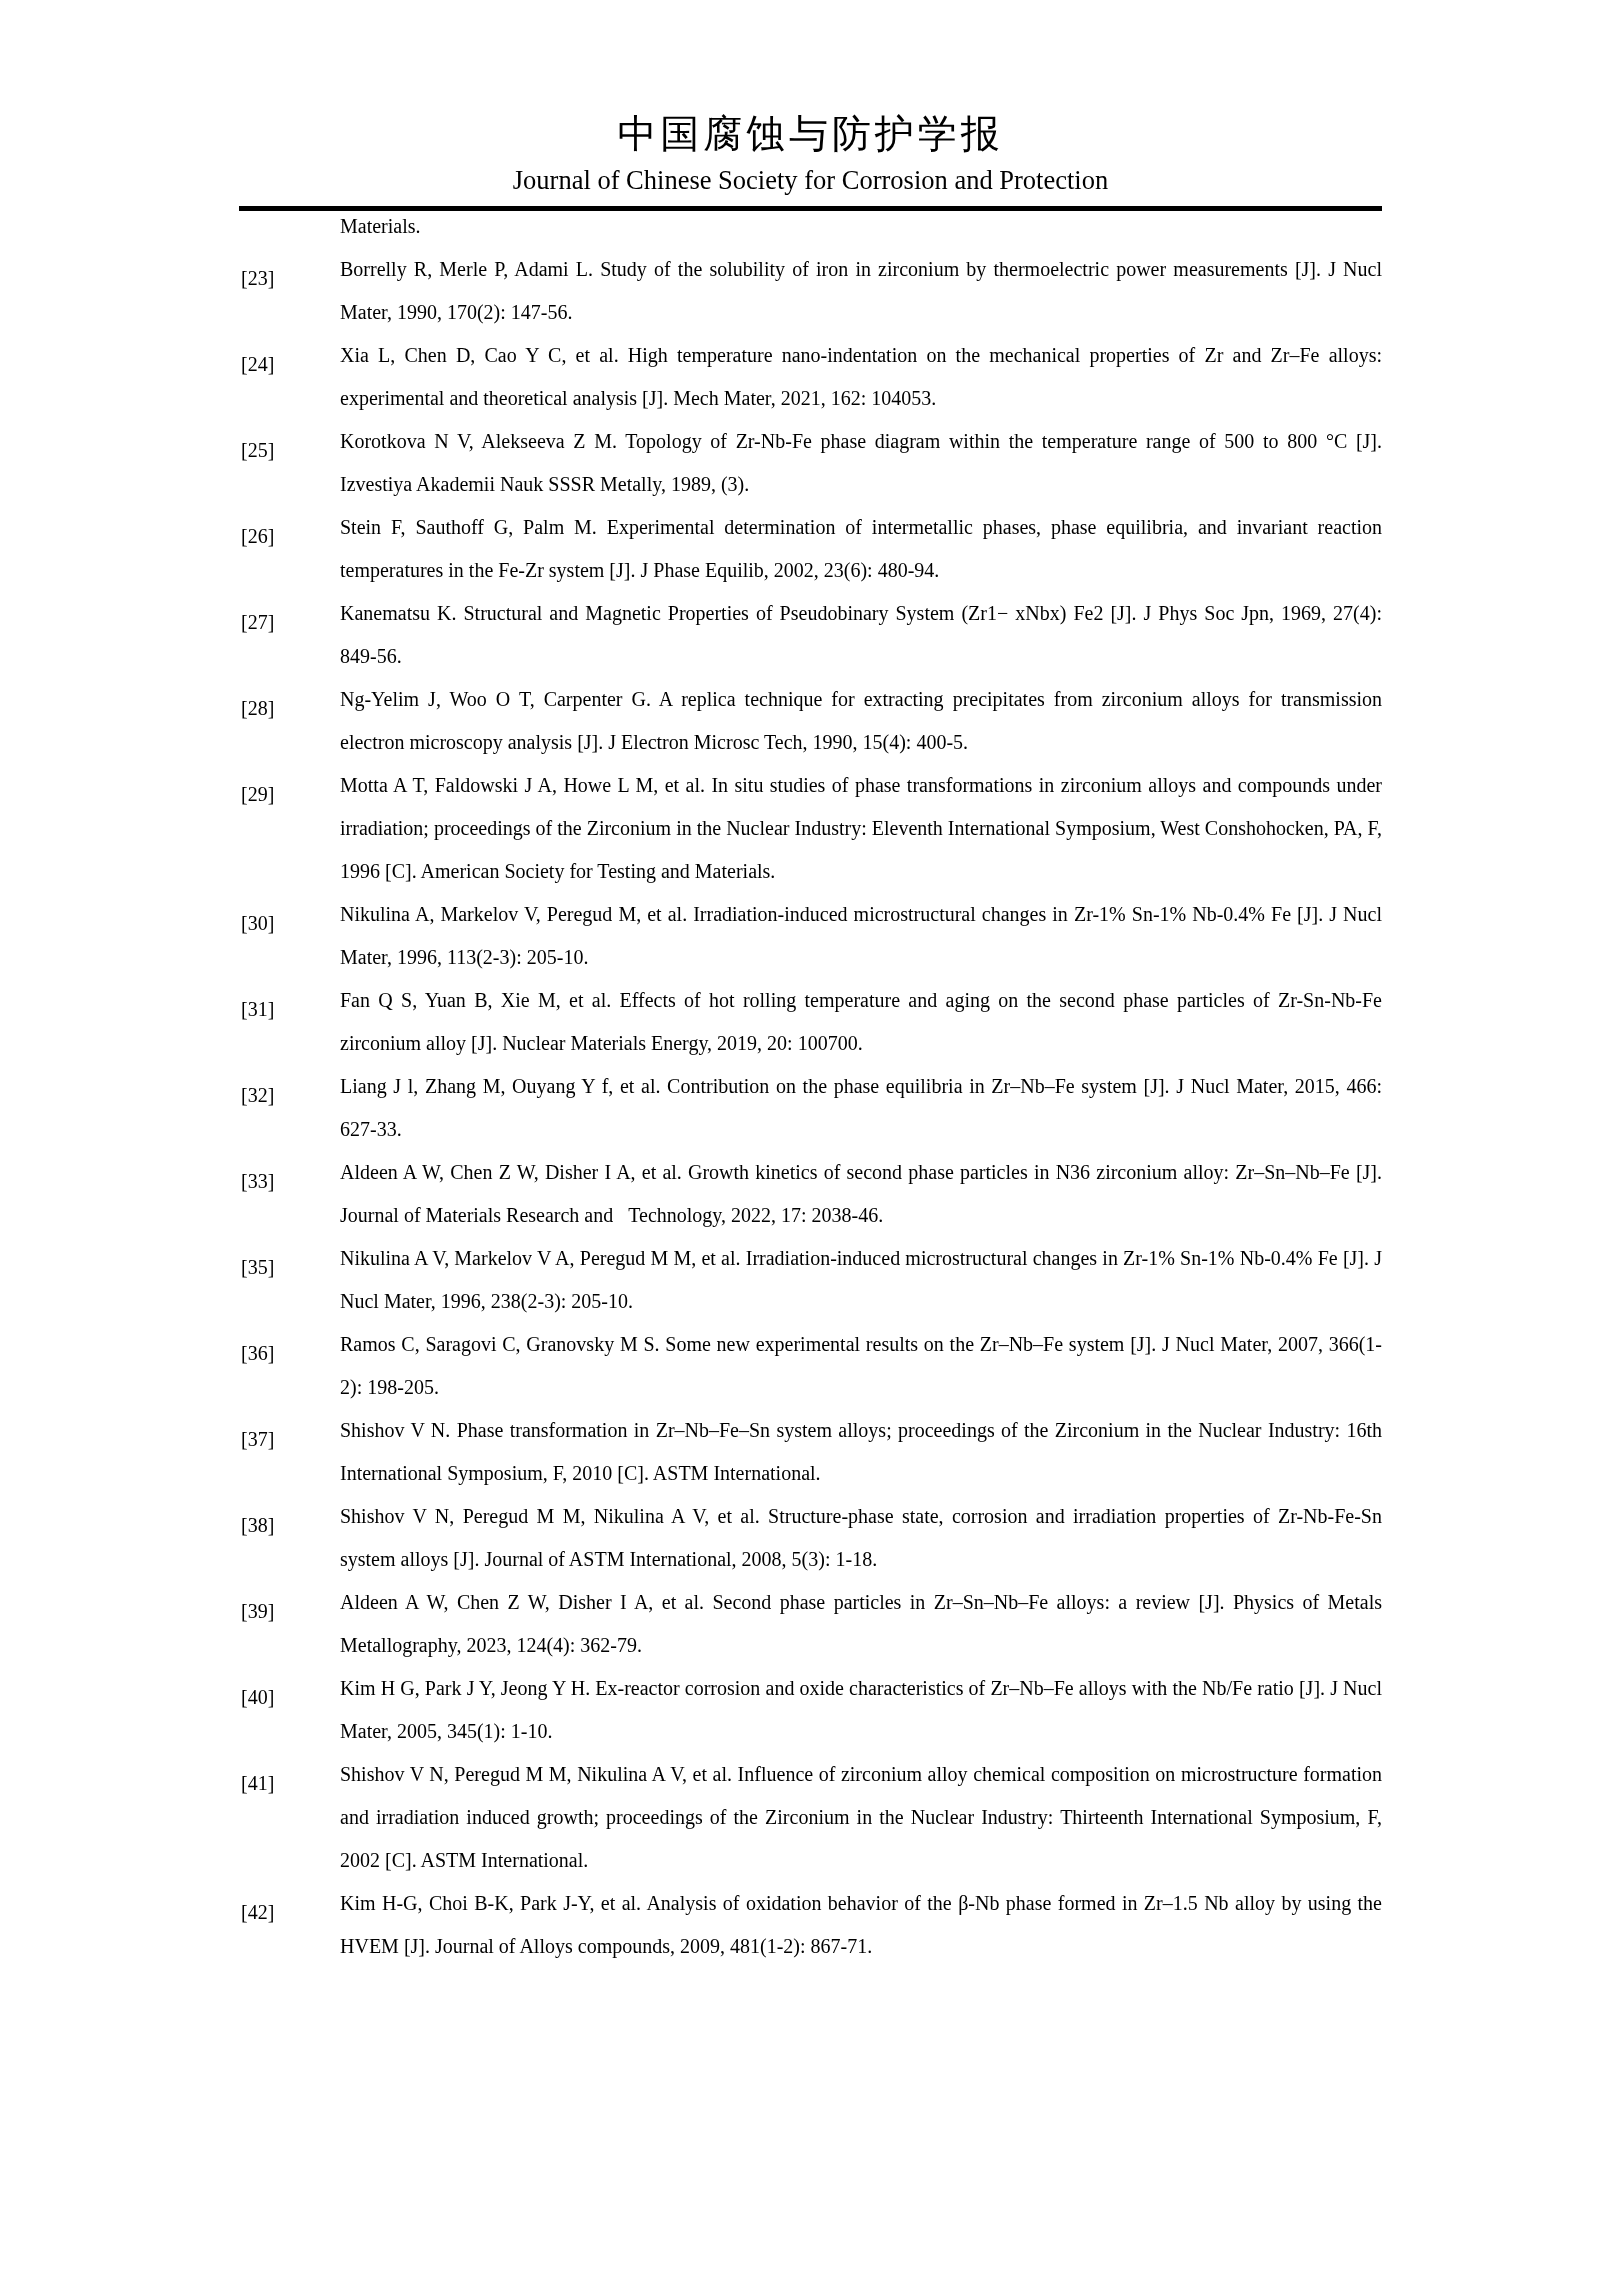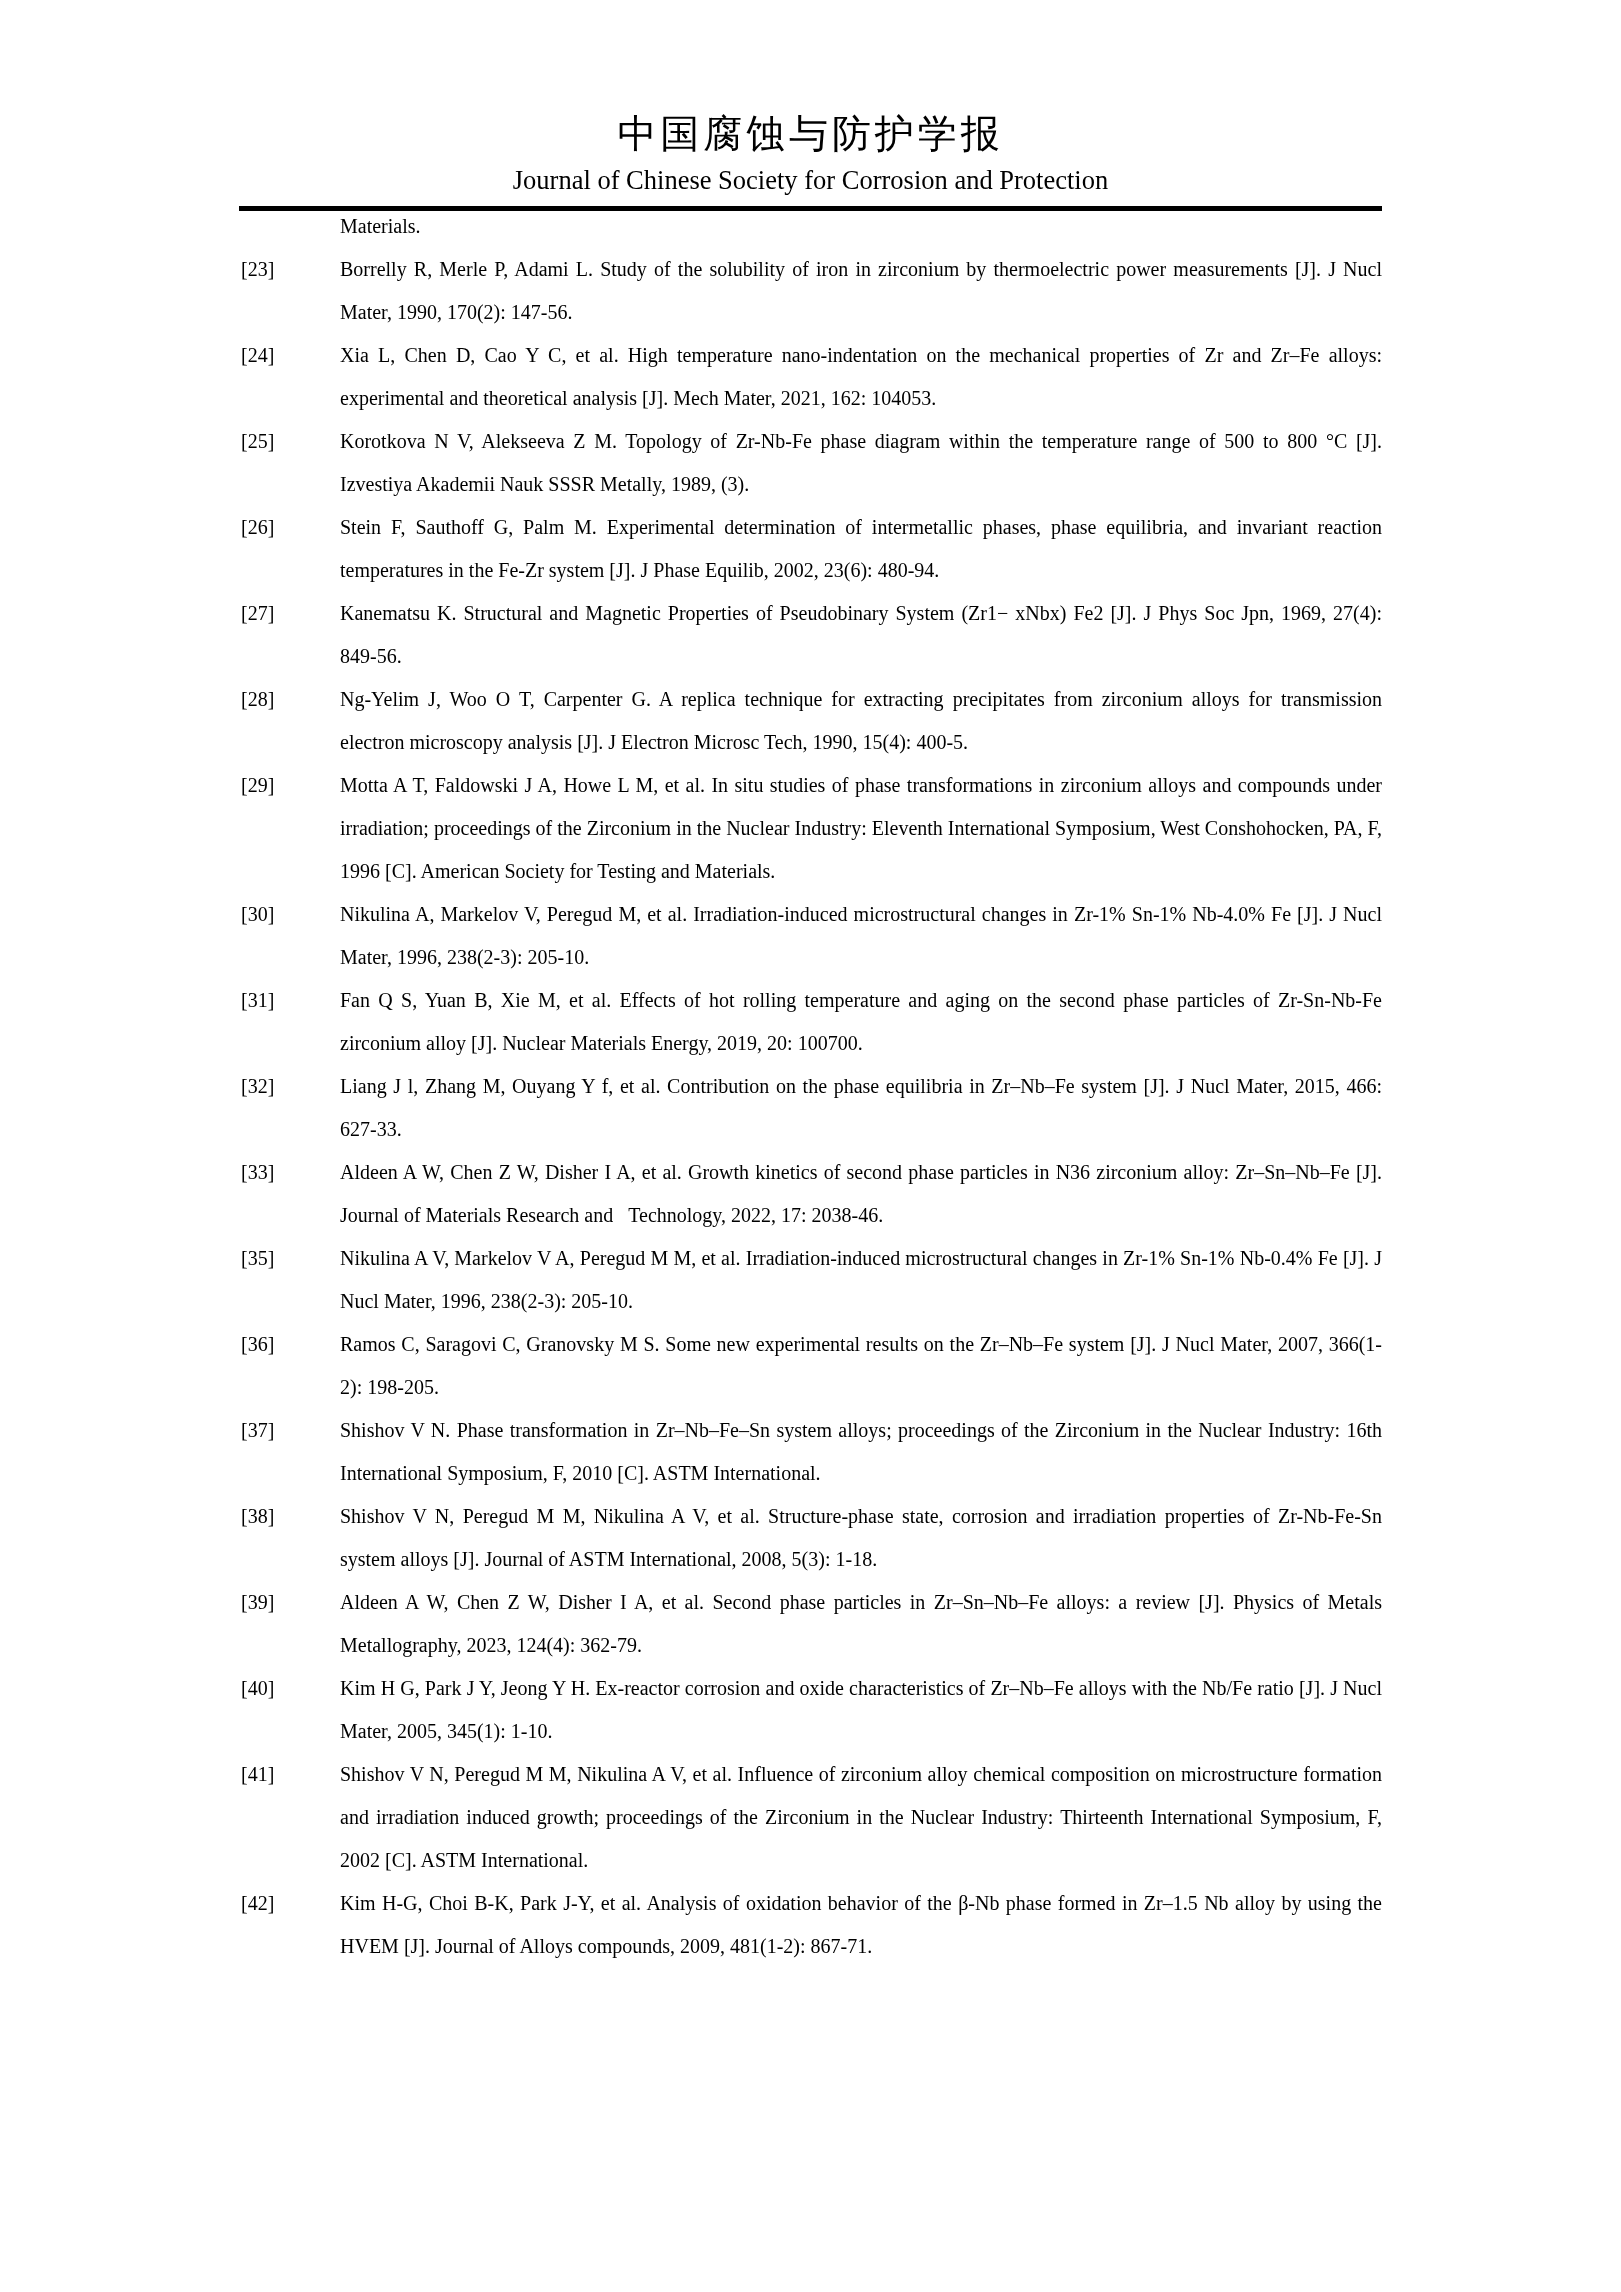--- a/index.html
+++ b/index.html
@@ -40,21 +40,21 @@
     line-height: 43px;
     text-align: justify;
   }
   .ref {
     position: relative;
     padding-left: 101px;
   }
   .ref-num {
     position: absolute;
     left: 2px;
-    top: 0;
+    top: 9px;
   }
 </style>
 </head>
 <body>
 
 <div class="page">
   <header>
     <div class="title-zh">中国腐蚀与防护学报</div>
     <div class="title-en">Journal of Chinese Society for Corrosion and Protection</div>
     <div class="rule"></div>
@@ -88,21 +88,21 @@
     <div class="ref">
       <span class="ref-num">[28]</span>
       <span>Ng-Yelim J, Woo O T, Carpenter G. A replica technique for extracting precipitates from zirconium alloys for transmission electron microscopy analysis [J]. J Electron Microsc Tech, 1990, 15(4): 400-5.</span>
     </div>
     <div class="ref">
       <span class="ref-num">[29]</span>
       <span>Motta A T, Faldowski J A, Howe L M, et al. In situ studies of phase transformations in zirconium alloys and compounds under irradiation; proceedings of the Zirconium in the Nuclear Industry: Eleventh International Symposium, West Conshohocken, PA, F, 1996 [C]. American Society for Testing and Materials.</span>
     </div>
     <div class="ref">
       <span class="ref-num">[30]</span>
-      <span>Nikulina A, Markelov V, Peregud M, et al. Irradiation-induced microstructural changes in Zr-1% Sn-1% Nb-4.0% Fe [J]. J Nucl Mater, 1996, 238(2-3): 205-10.</span>
+      <span>Nikulina A, Markelov V, Peregud M, et al. Irradiation-induced microstructural changes in Zr-1% Sn-1% Nb-0.4% Fe [J]. J Nucl Mater, 1996, 113(2-3): 205-10.</span>
     </div>
     <div class="ref">
       <span class="ref-num">[31]</span>
       <span>Fan Q S, Yuan B, Xie M, et al. Effects of hot rolling temperature and aging on the second phase particles of Zr-Sn-Nb-Fe zirconium alloy [J]. Nuclear Materials Energy, 2019, 20: 100700.</span>
     </div>
     <div class="ref">
       <span class="ref-num">[32]</span>
       <span>Liang J l, Zhang M, Ouyang Y f, et al. Contribution on the phase equilibria in Zr–Nb–Fe system [J]. J Nucl Mater, 2015, 466: 627-33.</span>
     </div>
     <div class="ref">

